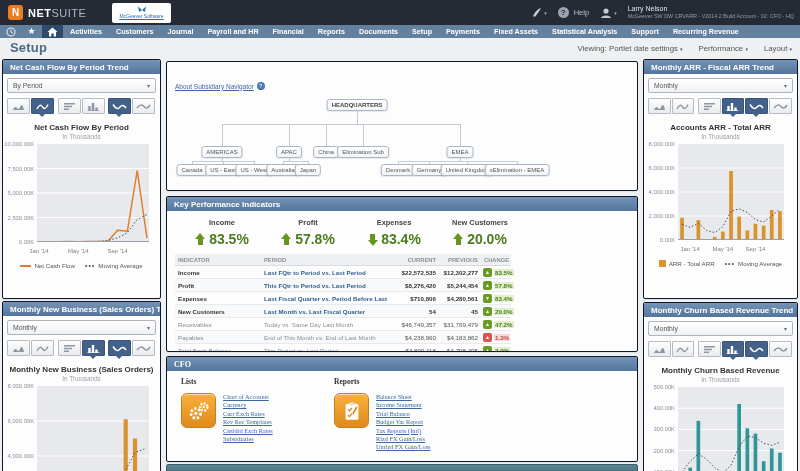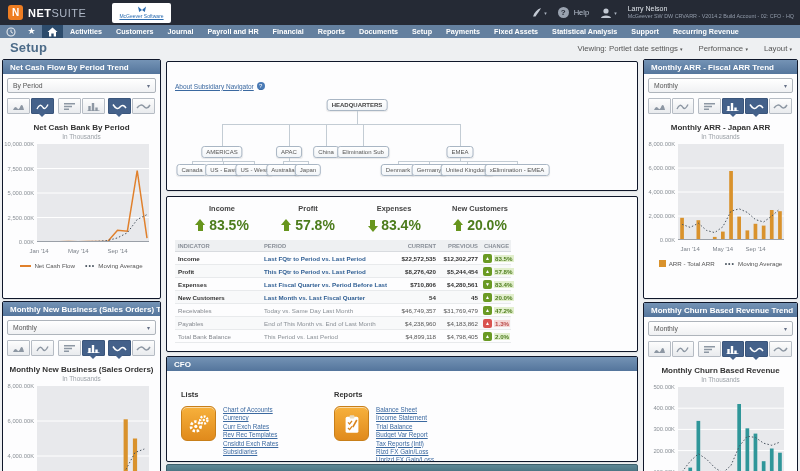--- a/index.html
+++ b/index.html
@@ -84,21 +84,21 @@
   .num{text-align:right;}
   .ind-strong{color:#333;font-weight:bold;} .ind-weak{color:#85898f;}
   .per-strong{color:#2f5e93;font-weight:bold;} .per-weak{color:#8a9096;}
   .cur-strong{color:#333;font-weight:bold;} .cur-weak{color:#555;}
   .badge{width:9px;height:9px;border-radius:2px;color:#fff;font-size:5px;display:inline-flex;align-items:center;justify-content:center;flex:none;}
   .badge.good{background:#6a9a23;} .badge.bad{background:#d9534f;}
   .pct{font-weight:bold;padding:0 1px;margin-left:2px;}
   .pct.good{color:#4c7c1c;background:#e2efcd;} .pct.bad{color:#b94a48;background:#f5d8d7;}
   .chg-cell{display:flex;align-items:center;padding-left:2px;}
   
-  .cfo-body{display:flex;padding:17px 0 0 14px;}
+  .cfo-body{display:flex;padding:4px 0 0 14px;}
   .cfo-sec{width:153px;}
   .cfo-h{font-size:7.5px;font-weight:bold;color:#333;margin:2px 0 7px;}
   .cfo-row{display:flex;}
   .cfo-ic{width:33px;height:33px;border-radius:6px;background:linear-gradient(#f7b13c,#e08a1c);border:1px solid #c87f1a;box-shadow:inset 0 1px 0 rgba(255,255,255,.55);margin-right:7px;flex:none;display:flex;align-items:center;justify-content:center;}
   .cfo-links{display:flex;flex-direction:column;font-size:6.3px;line-height:8.4px;color:#3b69a0;}
   .cfo-links span{text-decoration:underline;white-space:nowrap;}
   .partial-head{position:absolute;left:0;top:406px;width:472px;height:12px;background:linear-gradient(#5d8795,#406b79);border:1px solid #3c5f6b;border-radius:2px;box-sizing:border-box;}
 </style>
 </head>
 <body>
@@ -216,21 +216,21 @@
                 <path d="M1 2.5 Q5 9 8 5 Q11 1.5 14 6" stroke="#ffffff" stroke-width="1.5" fill="none"></path>
               </svg>
             </span>
     <span class="tb-ic">
               <svg width="15" height="9" viewBox="0 0 15 9">
                 <path d="M1 6 Q5 1 8 4.5 Q11 8 14 3" stroke="#8d97a3" stroke-width="1.5" fill="none"></path>
               </svg>
             </span>
           </span>
         </div>
-      <div class="chart-title">Net Cash Bank By Period</div>
+      <div class="chart-title">Net Cash Flow By Period</div>
       <div class="chart-sub">In Thousands</div>
       <div class="chartrow">
           <div class="yticks" style="height: 98px;">
             <div style="top:0.0px">10,000.00K</div>
             <div style="top:24.5px">7,500.00K</div>
             <div style="top:49.0px">5,000.00K</div>
             <div style="top:73.5px">2,500.00K</div>
             <div style="top:98.0px">0.00K</div>
           </div>
           <div class="plotbox"><svg width="112" height="98">
@@ -376,20 +376,21 @@
       <div class="vl" style="left:141px;top:99px;height:3px;"></div>
       <div class="vl" style="left:293px;top:96px;height:3px;"></div>
       <div class="hl" style="left:231px;top:99px;width:119px;"></div>
       <div class="vl" style="left:231px;top:99px;height:3px;"></div>
       <div class="vl" style="left:262px;top:99px;height:3px;"></div>
       <div class="vl" style="left:300px;top:99px;height:3px;"></div>
       <div class="vl" style="left:350px;top:99px;height:3px;"></div>
     </div>
 
     <div class="portlet" style="left:0;top:138px;width:472px;height:156px;">
+      <div class="phead">Key Performance Indicators</div>
       <div class="kpi-headline" id="kpi-headline">
   <span class="kpi-item">
     <span class="kpi-label">Income</span>
     <span class="kpi-valrow">
       <span class="fat up">
                 <span class="tri"></span>
                 <span class="stem"></span>
               </span>
       <span class="kpi-value">83.5%</span>
     </span>
@@ -499,21 +500,21 @@
     <span class="kt-c num cur-weak">$4,899,118</span>
     <span class="kt-c num cur-weak">$4,798,405</span>
     <span class="chg-cell">
       <span class="badge good">▲</span>
       <span class="pct good">2.0%</span>
     </span>
   </div>
         </div>
     </div>
 
-    <div class="portlet" style="left:0;top:298px;width:472px;height:106px;">
+    <div class="portlet" style="left:0;top:298px;width:472px;height:106px;font-family:Liberation Serif, serif;">
       <div class="phead">CFO</div>
       <div class="cfo-body" id="cfo-body">
   <div class="cfo-sec">
     <div class="cfo-h">Lists</div>
     <div class="cfo-row">
       <span class="cfo-ic">
                 <svg width="24" height="24" viewBox="0 0 30 30">
                   <circle cx="11" cy="18" r="6" fill="none" stroke="#fff" stroke-width="3.4" stroke-dasharray="3,2.1"></circle>
                   <circle cx="11" cy="18" r="2" fill="#fff"></circle>
                   <circle cx="21" cy="10" r="4.5" fill="none" stroke="#fff" stroke-width="3" stroke-dasharray="2.4,1.7"></circle>
@@ -594,21 +595,21 @@
                 <path d="M1 2.5 Q5 9 8 5 Q11 1.5 14 6" stroke="#ffffff" stroke-width="1.5" fill="none"></path>
               </svg>
             </span>
     <span class="tb-ic">
               <svg width="15" height="9" viewBox="0 0 15 9">
                 <path d="M1 6 Q5 1 8 4.5 Q11 8 14 3" stroke="#8d97a3" stroke-width="1.5" fill="none"></path>
               </svg>
             </span>
           </span>
         </div>
-      <div class="chart-title">Monthly ARR - Japan ARR</div>
+      <div class="chart-title">Accounts ARR - Total ARR</div>
       <div class="chart-sub">In Thousands</div>
       <div class="chartrow">
           <div class="yticks" style="height: 96px;">
             <div style="top:0.0px">8,000.00K</div>
             <div style="top:24.0px">6,000.00K</div>
             <div style="top:48.0px">4,000.00K</div>
             <div style="top:72.0px">2,000.00K</div>
             <div style="top:96.0px">0.00K</div>
           </div>
           <div class="plotbox"><svg width="106" height="96">

